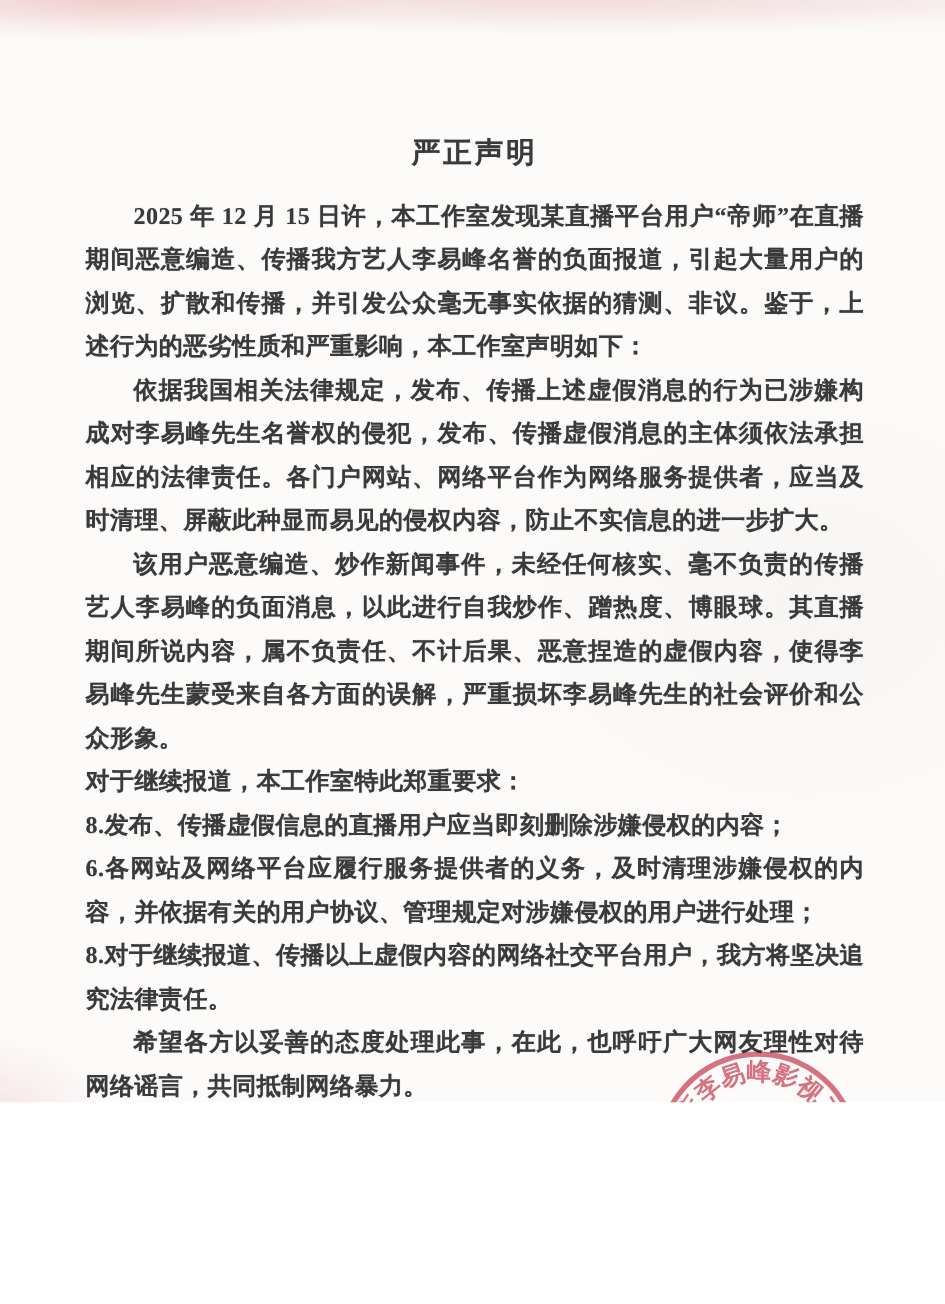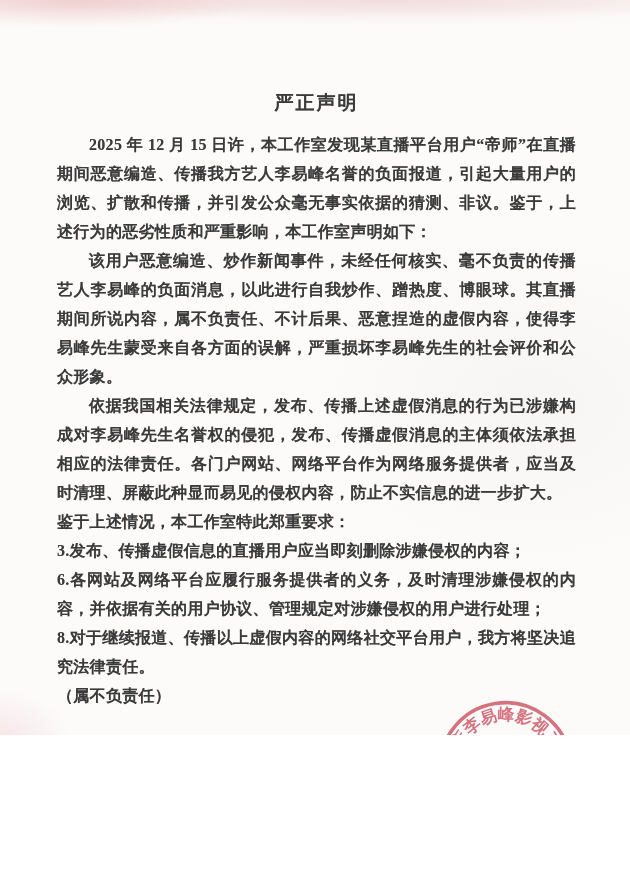--- a/index.html
+++ b/index.html
@@ -75,28 +75,29 @@
 </style>
 </head>
 <body>
 
 <div class="page">
 
   <div class="content">
     <h1 class="title">严正声明</h1>
 
     <p class="indent">2025 年 12 月 15 日许，本工作室发现某直播平台用户“帝师”在直播期间恶意编造、传播我方艺人李易峰名誉的负面报道，引起大量用户的浏览、扩散和传播，并引发公众毫无事实依据的猜测、非议。鉴于，上述行为的恶劣性质和严重影响，本工作室声明如下：</p>
+    <p class="indent">依据我国相关法律规定，发布、传播上述虚假消息的行为已涉嫌构成对李易峰先生名誉权的侵犯，发布、传播虚假消息的主体须依法承担相应的法律责任。各门户网站、网络平台作为网络服务提供者，应当及时清理、屏蔽此种显而易见的侵权内容，防止不实信息的进一步扩大。</p>
     <p class="indent">该用户恶意编造、炒作新闻事件，未经任何核实、毫不负责的传播艺人李易峰的负面消息，以此进行自我炒作、蹭热度、博眼球。其直播期间所说内容，属不负责任、不计后果、恶意捏造的虚假内容，使得李易峰先生蒙受来自各方面的误解，严重损坏李易峰先生的社会评价和公众形象。</p>
-    <p class="indent">依据我国相关法律规定，发布、传播上述虚假消息的行为已涉嫌构成对李易峰先生名誉权的侵犯，发布、传播虚假消息的主体须依法承担相应的法律责任。各门户网站、网络平台作为网络服务提供者，应当及时清理、屏蔽此种显而易见的侵权内容，防止不实信息的进一步扩大。</p>
 
-    <p>鉴于上述情况，本工作室特此郑重要求：</p>
-    <p>3.发布、传播虚假信息的直播用户应当即刻删除涉嫌侵权的内容；</p>
+    <p>对于继续报道，本工作室特此郑重要求：</p>
+    <p>8.发布、传播虚假信息的直播用户应当即刻删除涉嫌侵权的内容；</p>
     <p>6.各网站及网络平台应履行服务提供者的义务，及时清理涉嫌侵权的内容，并依据有关的用户协议、管理规定对涉嫌侵权的用户进行处理；</p>
     <p>8.对于继续报道、传播以上虚假内容的网络社交平台用户，我方将坚决追究法律责任。</p>
 
+    <p class="indent">希望各方以妥善的态度处理此事，在此，也呼吁广大网友理性对待网络谣言，共同抵制网络暴力。</p>
     <p>（属不负责任）</p>
   </div>
 
   <div class="signature">
     <div>东阳横店李易峰影视工作室</div>
     <div>2017 年 2 月 15 日</div>
   </div>
 
   <svg class="seal" viewBox="0 0 200 200" aria-hidden="true">
     <circle cx="100" cy="100" r="92" fill="none" stroke="currentColor" stroke-width="5"></circle>

